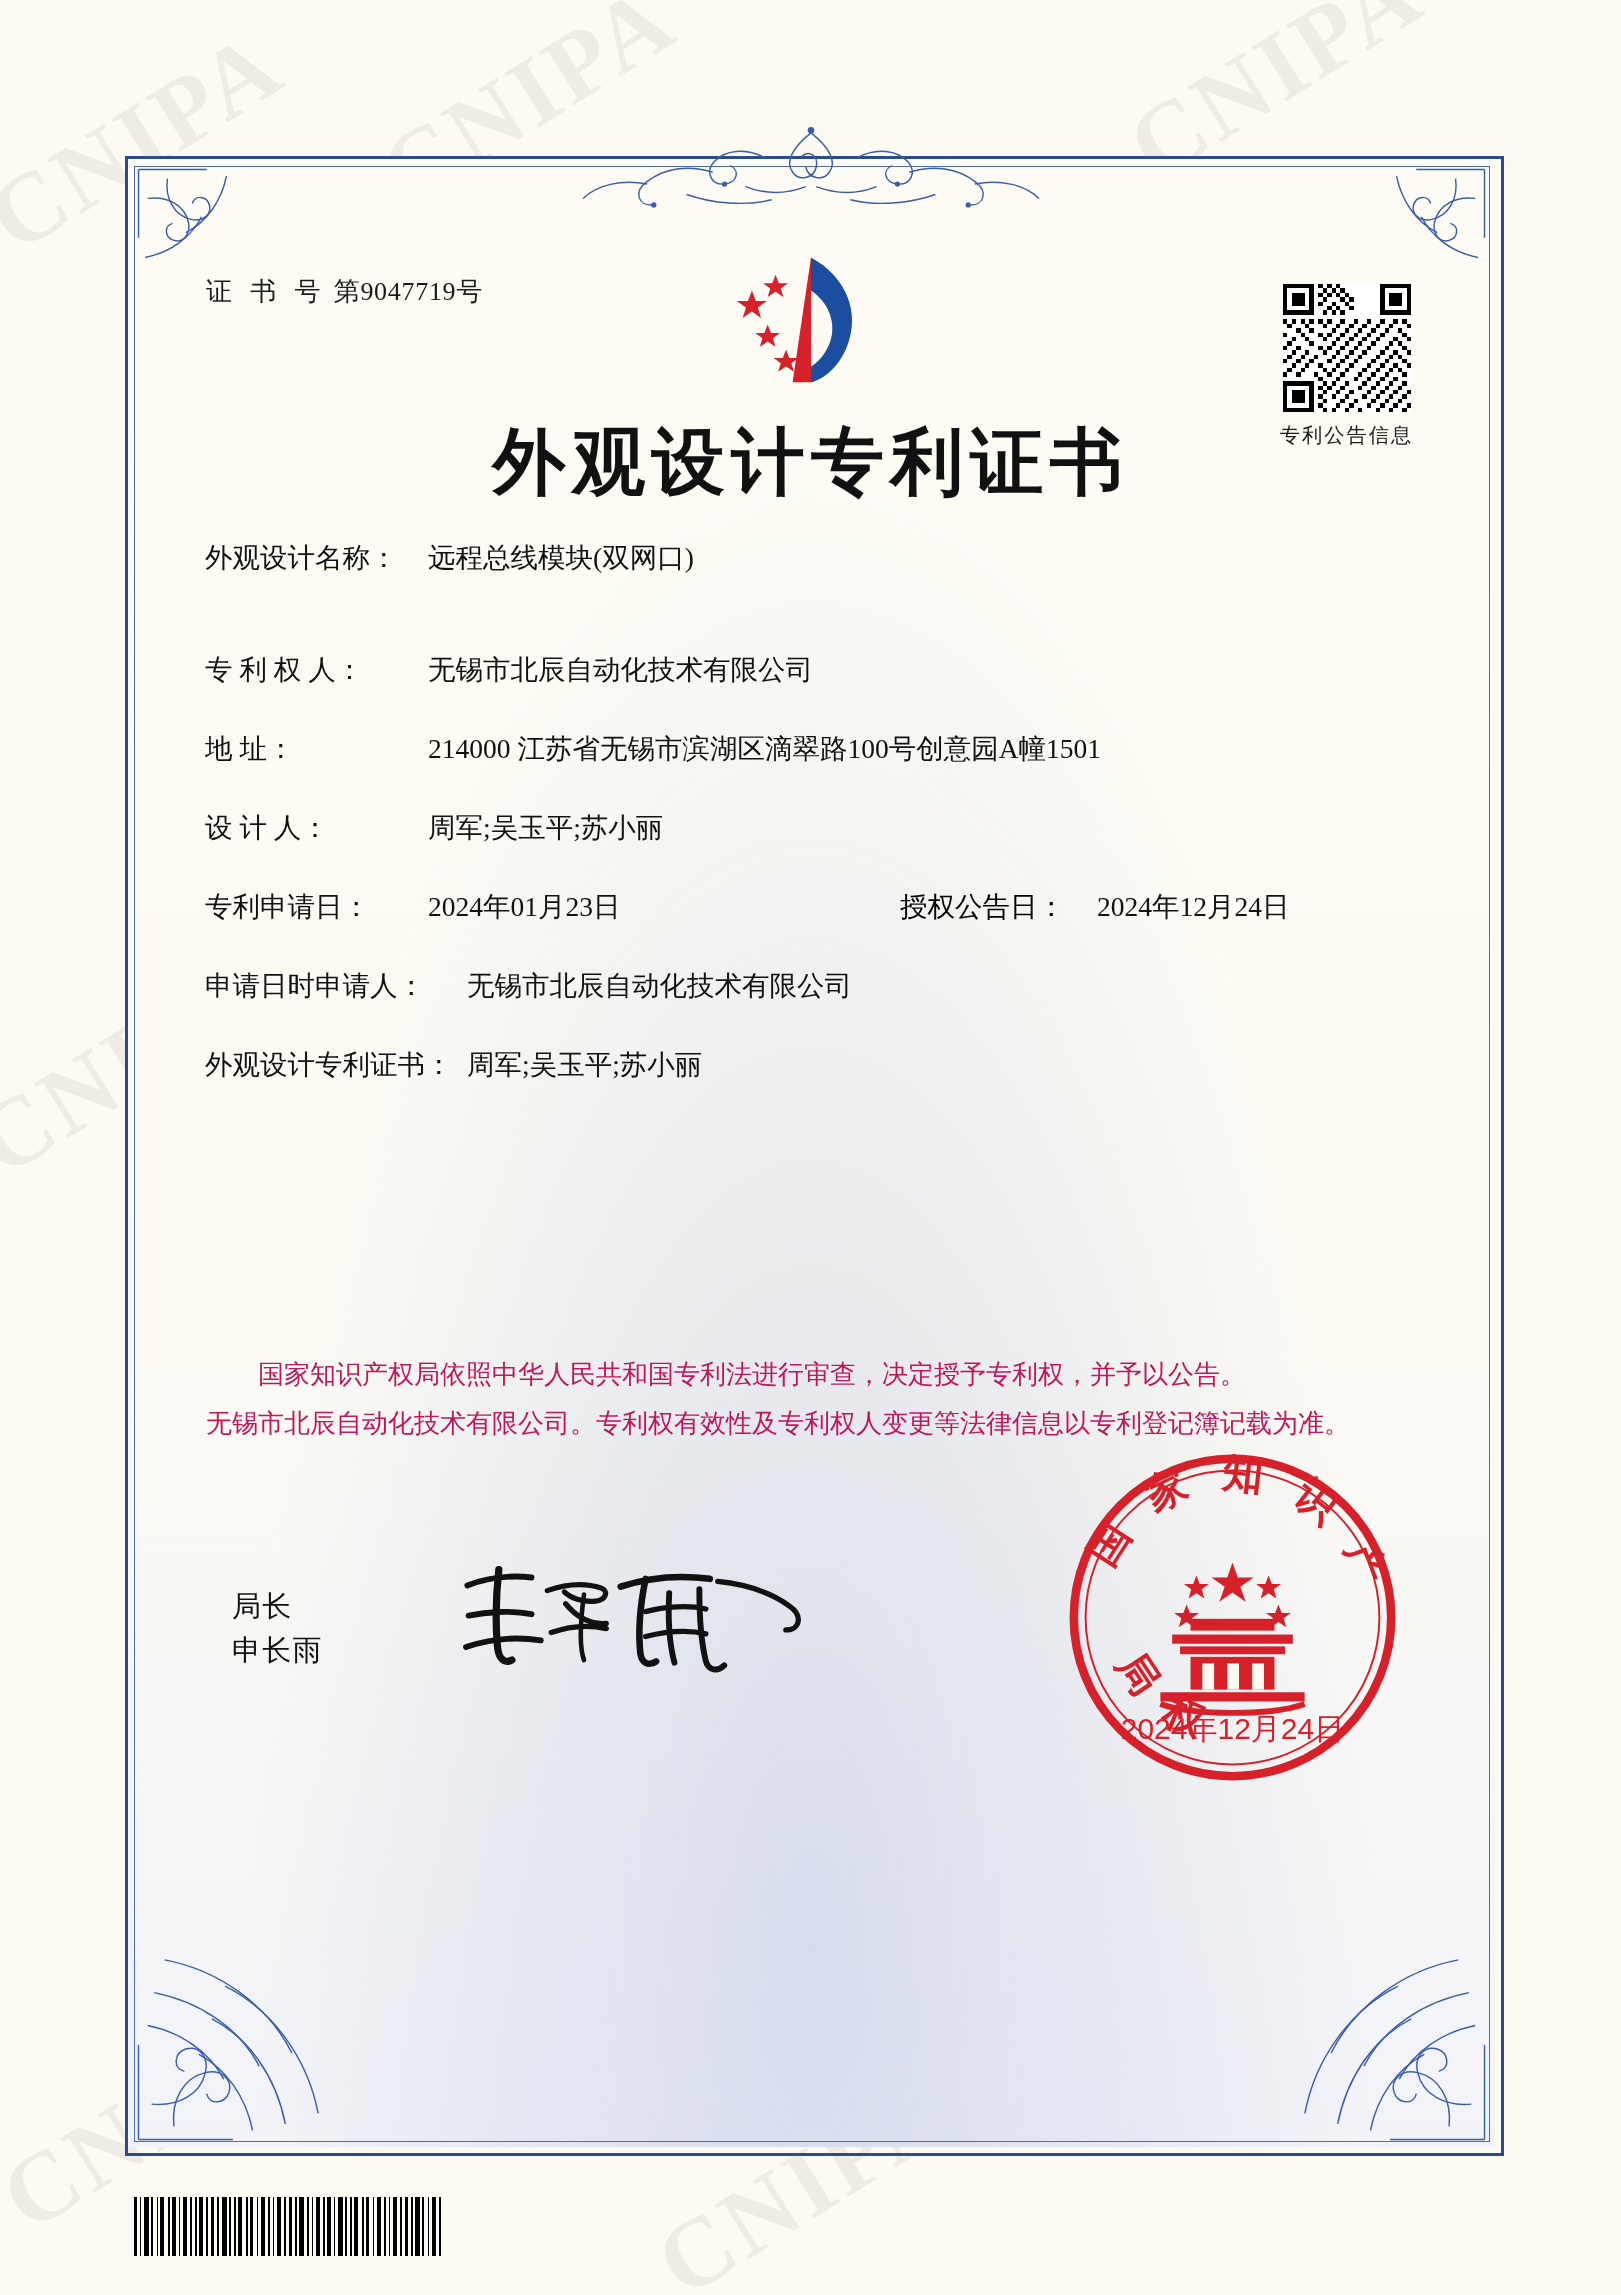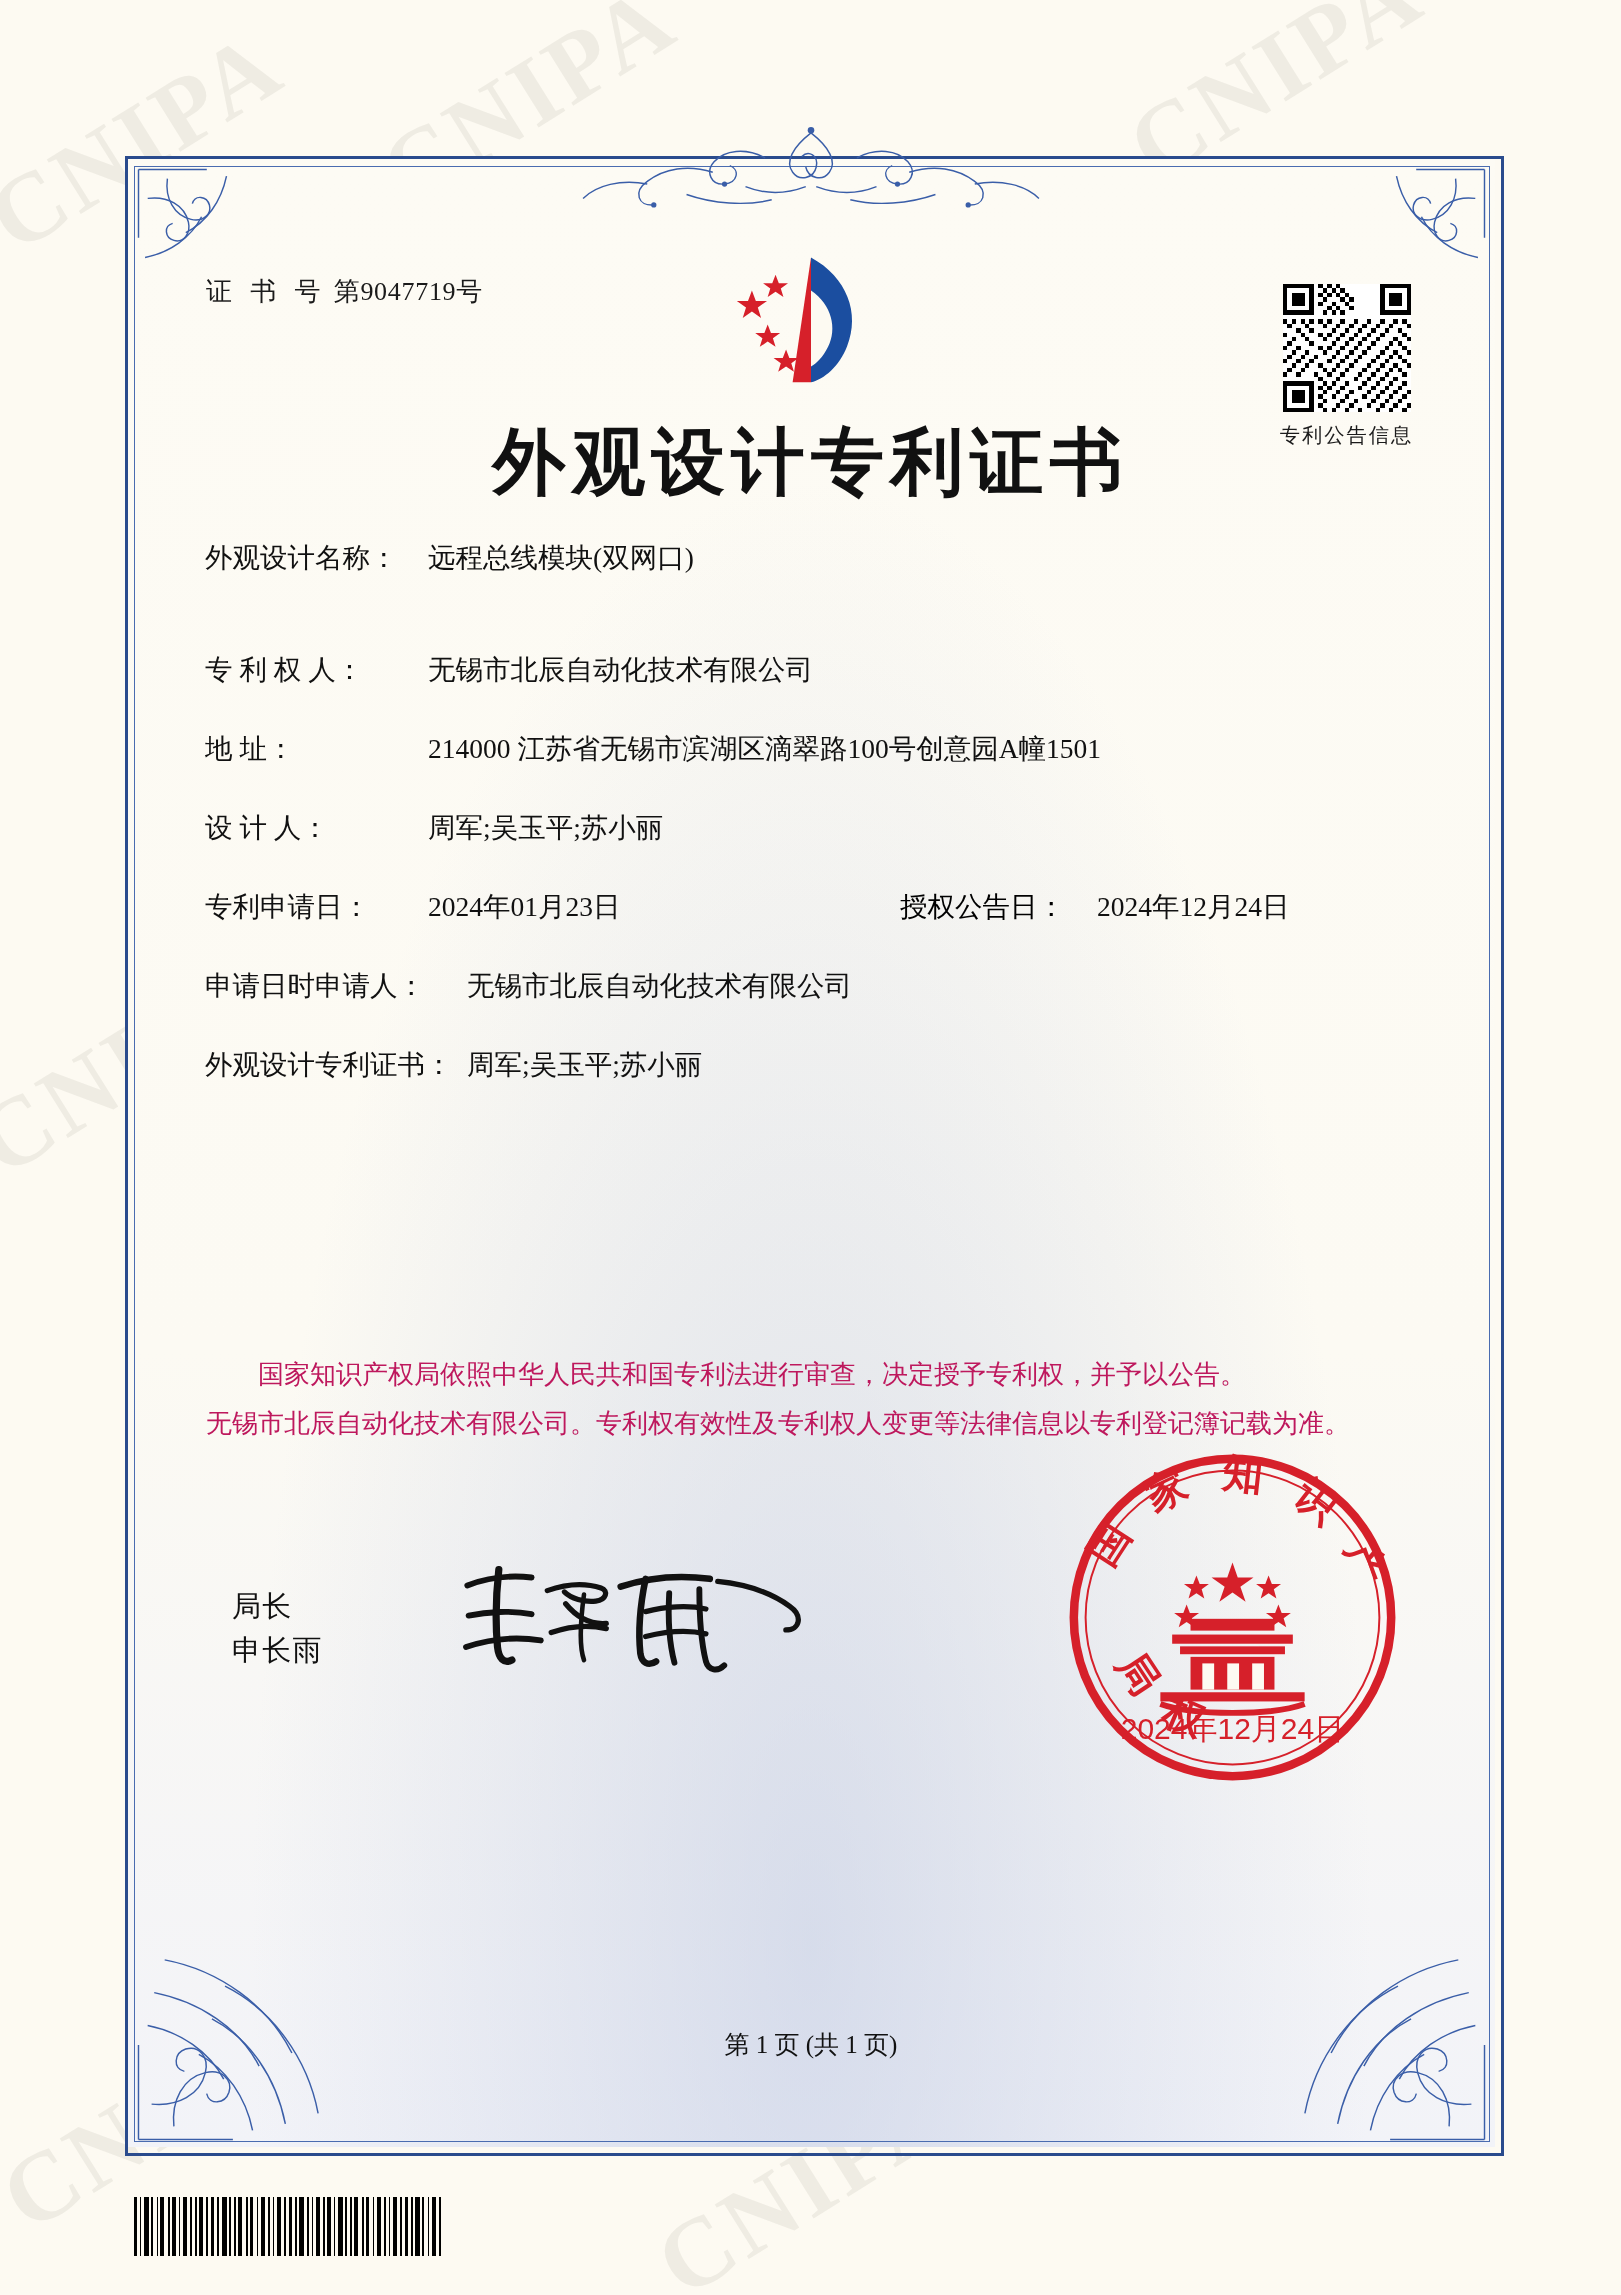--- a/index.html
+++ b/index.html
@@ -688,21 +688,20 @@
         <rect x="214" y="330" width="18" height="40"></rect>
         <rect x="252" y="330" width="18" height="40"></rect>
         <rect x="290" y="330" width="18" height="40"></rect>
       </g>
       <g fill="none" stroke="#d6202a" stroke-width="9">
         <path d="M150 392 C 200 410 320 410 370 392"></path>
       </g>
     </svg>
     <div class="seal-date">2024年12月24日</div>
 
-    <div class="page-no">第 1 页 (共 1 页)</div>
   </div>
 
   <svg class="barcode" viewBox="0 0 800 90" shape-rendering="crispEdges">
     <rect width="800" height="90" fill="#fdfaf2"></rect>
     <g fill="#000000">
       <rect x="4" y="0" width="5" height="90"></rect>
         <rect x="13" y="0" width="2" height="90"></rect>
       <rect x="20" y="0" width="7" height="90"></rect>
         <rect x="31" y="0" width="3" height="90"></rect>
       <rect x="39" y="0" width="2" height="90"></rect>

